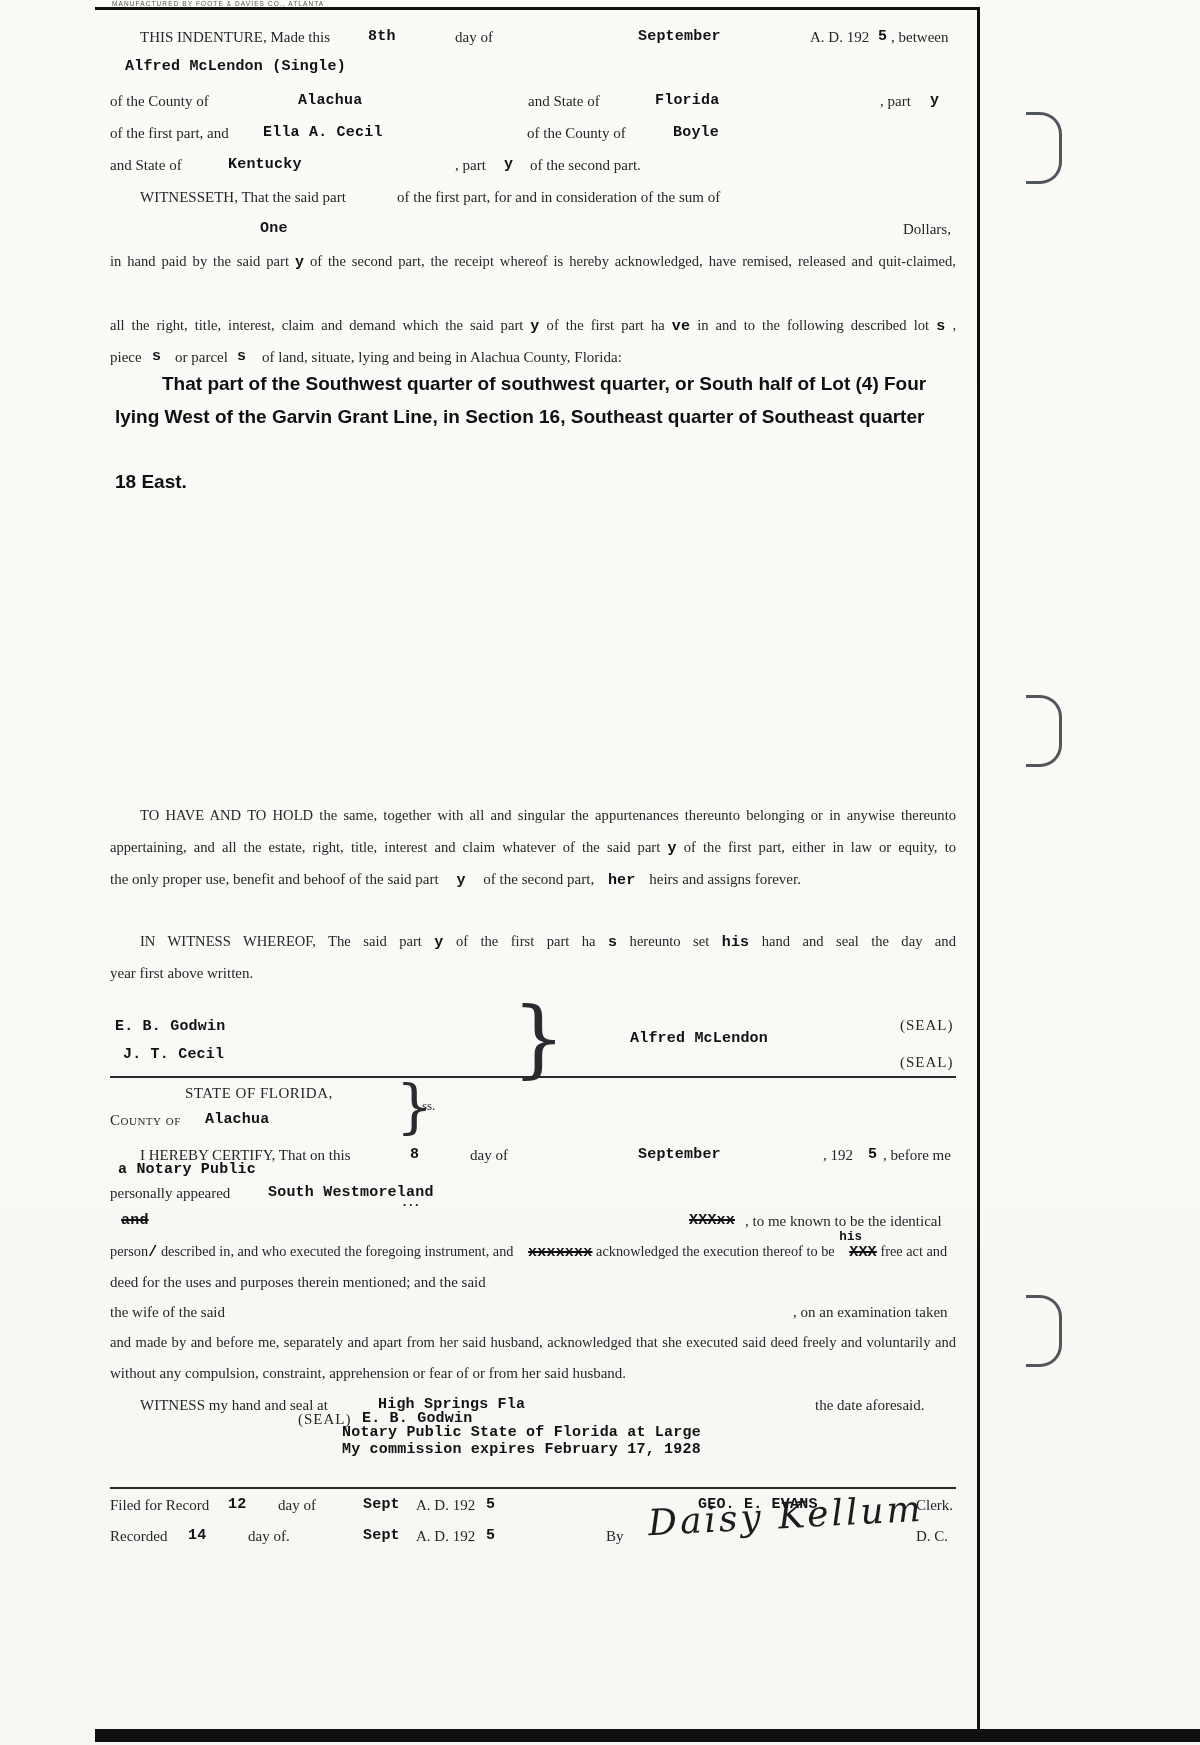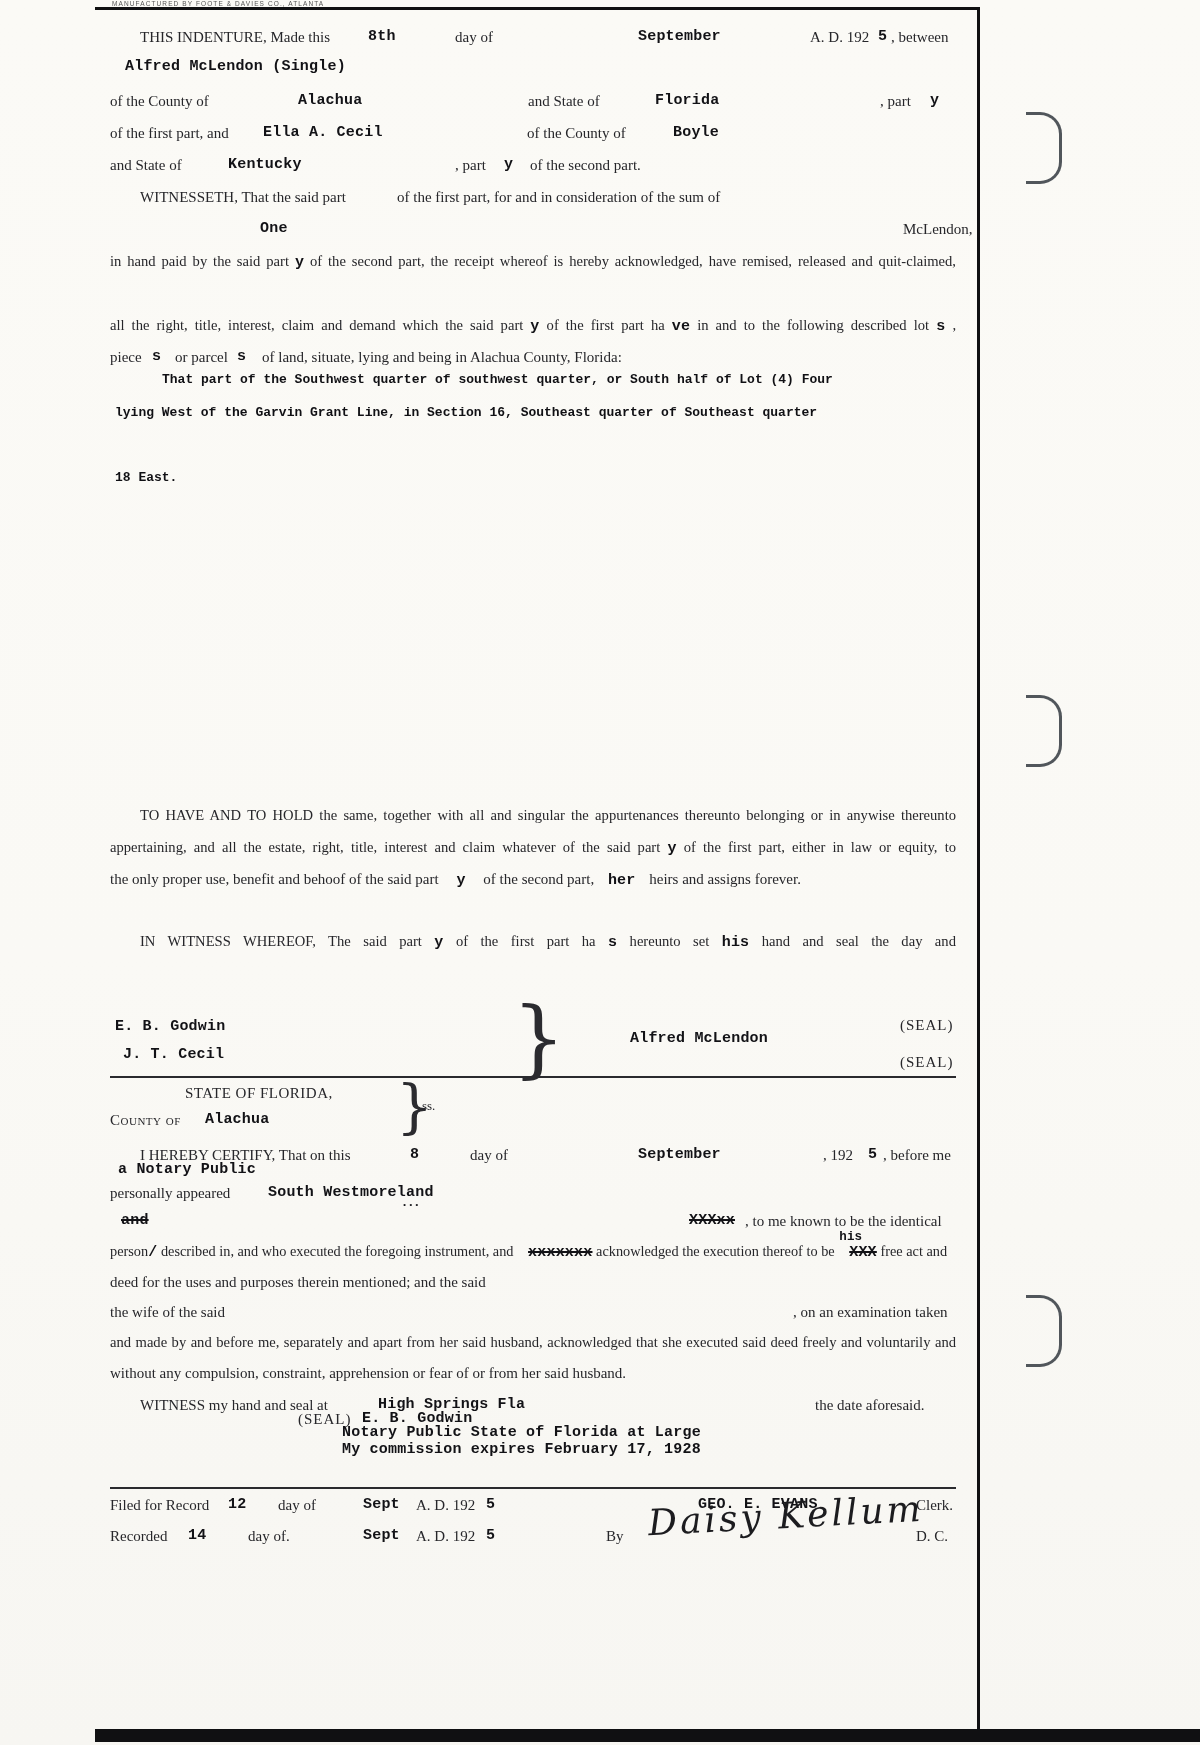--- a/index.html
+++ b/index.html
@@ -9,22 +9,22 @@
           background:linear-gradient(180deg,#fbfaf6 0%,#faf9f5 55%,#f7f6f2 100%); color:#26262a; }
 
   .ln { position:absolute; left:110px; width:846px; font-size:15px; line-height:1.25; color:#26262a; }
   .ln .at { position:absolute; top:0; white-space:nowrap; }
   .just { text-align:justify; text-align-last:justify; font-size:14.6px; }
   .nw { white-space:nowrap; }
   .ind30 { text-indent:30px; }
 
   .typed { font-family:"Liberation Mono","DejaVu Sans Mono",monospace; font-weight:700;
            font-size:15px; color:#121216; letter-spacing:0.2px; }
-  .mono-desc { font-family:Liberation Mono, monospace; font-weight:700;
-               font-size:13px; color:#101014; white-space:nowrap; }
+  .mono-desc { font-family:Liberation Sans, sans-serif; font-weight:700;
+               font-size:19px; color:#101014; white-space:nowrap; }
   .strike { text-decoration:line-through; text-decoration-thickness:2px;margin-left:11px; }
   .stack { position:relative; display:inline-block; }
   .stack .over { position:absolute; top:-13px; left:1px; font-size:12.5px; text-decoration:none; }
   .smallcaps { font-variant:small-caps; letter-spacing:0.5px; }
   .seal { letter-spacing:1px; }
   .dots { font-size:9px; letter-spacing:3px; color:#16161a; }
 
   .brace { position:absolute; font-family:"DejaVu Serif", serif; font-weight:400; color:#2b2b2f; line-height:1; }
   .hr { position:absolute; left:110px; width:846px; border-top:2px solid #2a2a2e; }
   .handwrit { position:absolute; font-family:"DejaVu Serif", serif; font-style:italic; font-size:36px;
@@ -86,21 +86,21 @@
     <span class="at" style="left:420px">of the second part.</span>
   </div>
 
   <div class="ln" style="top:188px">
     <span class="at" style="left:30px">WITNESSETH, That the said part</span>
     <span class="at" style="left:287px">of the first part, for and in consideration of the sum of</span>
   </div>
 
   <div class="ln" style="top:220px">
     <span class="at typed" style="left:150px">One</span>
-    <span class="at" style="left:793px">McLendon,</span>
+    <span class="at" style="left:793px">Dollars,</span>
   </div>
 
   <div class="ln just" style="top:252px">
     <span>in hand paid by the said part</span>
     <span class="typed">y</span>
     <span>of the second part, the receipt whereof is hereby acknowledged, have remised, released and quit-claimed,</span>
   </div>
 
 
   <div class="ln just" style="top:316px">
@@ -143,20 +143,21 @@
     <span>IN WITNESS WHEREOF, The said part</span>
     <span class="typed">y</span>
     <span>of the first part ha</span>
     <span class="typed">s</span>
     <span>hereunto set</span>
     <span class="typed">his</span>
     <span>hand</span>
     <span>and seal</span>
     <span>the day and</span>
   </div>
+  <div class="ln" style="top:964px">year first above written.</div>
 
   <div class="ln" style="top:1018px">
     <span class="at typed" style="left:5px">E. B. Godwin</span>
   </div>
   <div class="ln" style="top:1046px">
     <span class="at typed" style="left:13px">J. T. Cecil</span>
   </div>
   <div class="brace" style="top:996px;left:512px;font-size:84px">}</div>
   <div class="ln" style="top:1030px">
     <span class="at typed" style="left:520px">Alfred McLendon</span>

